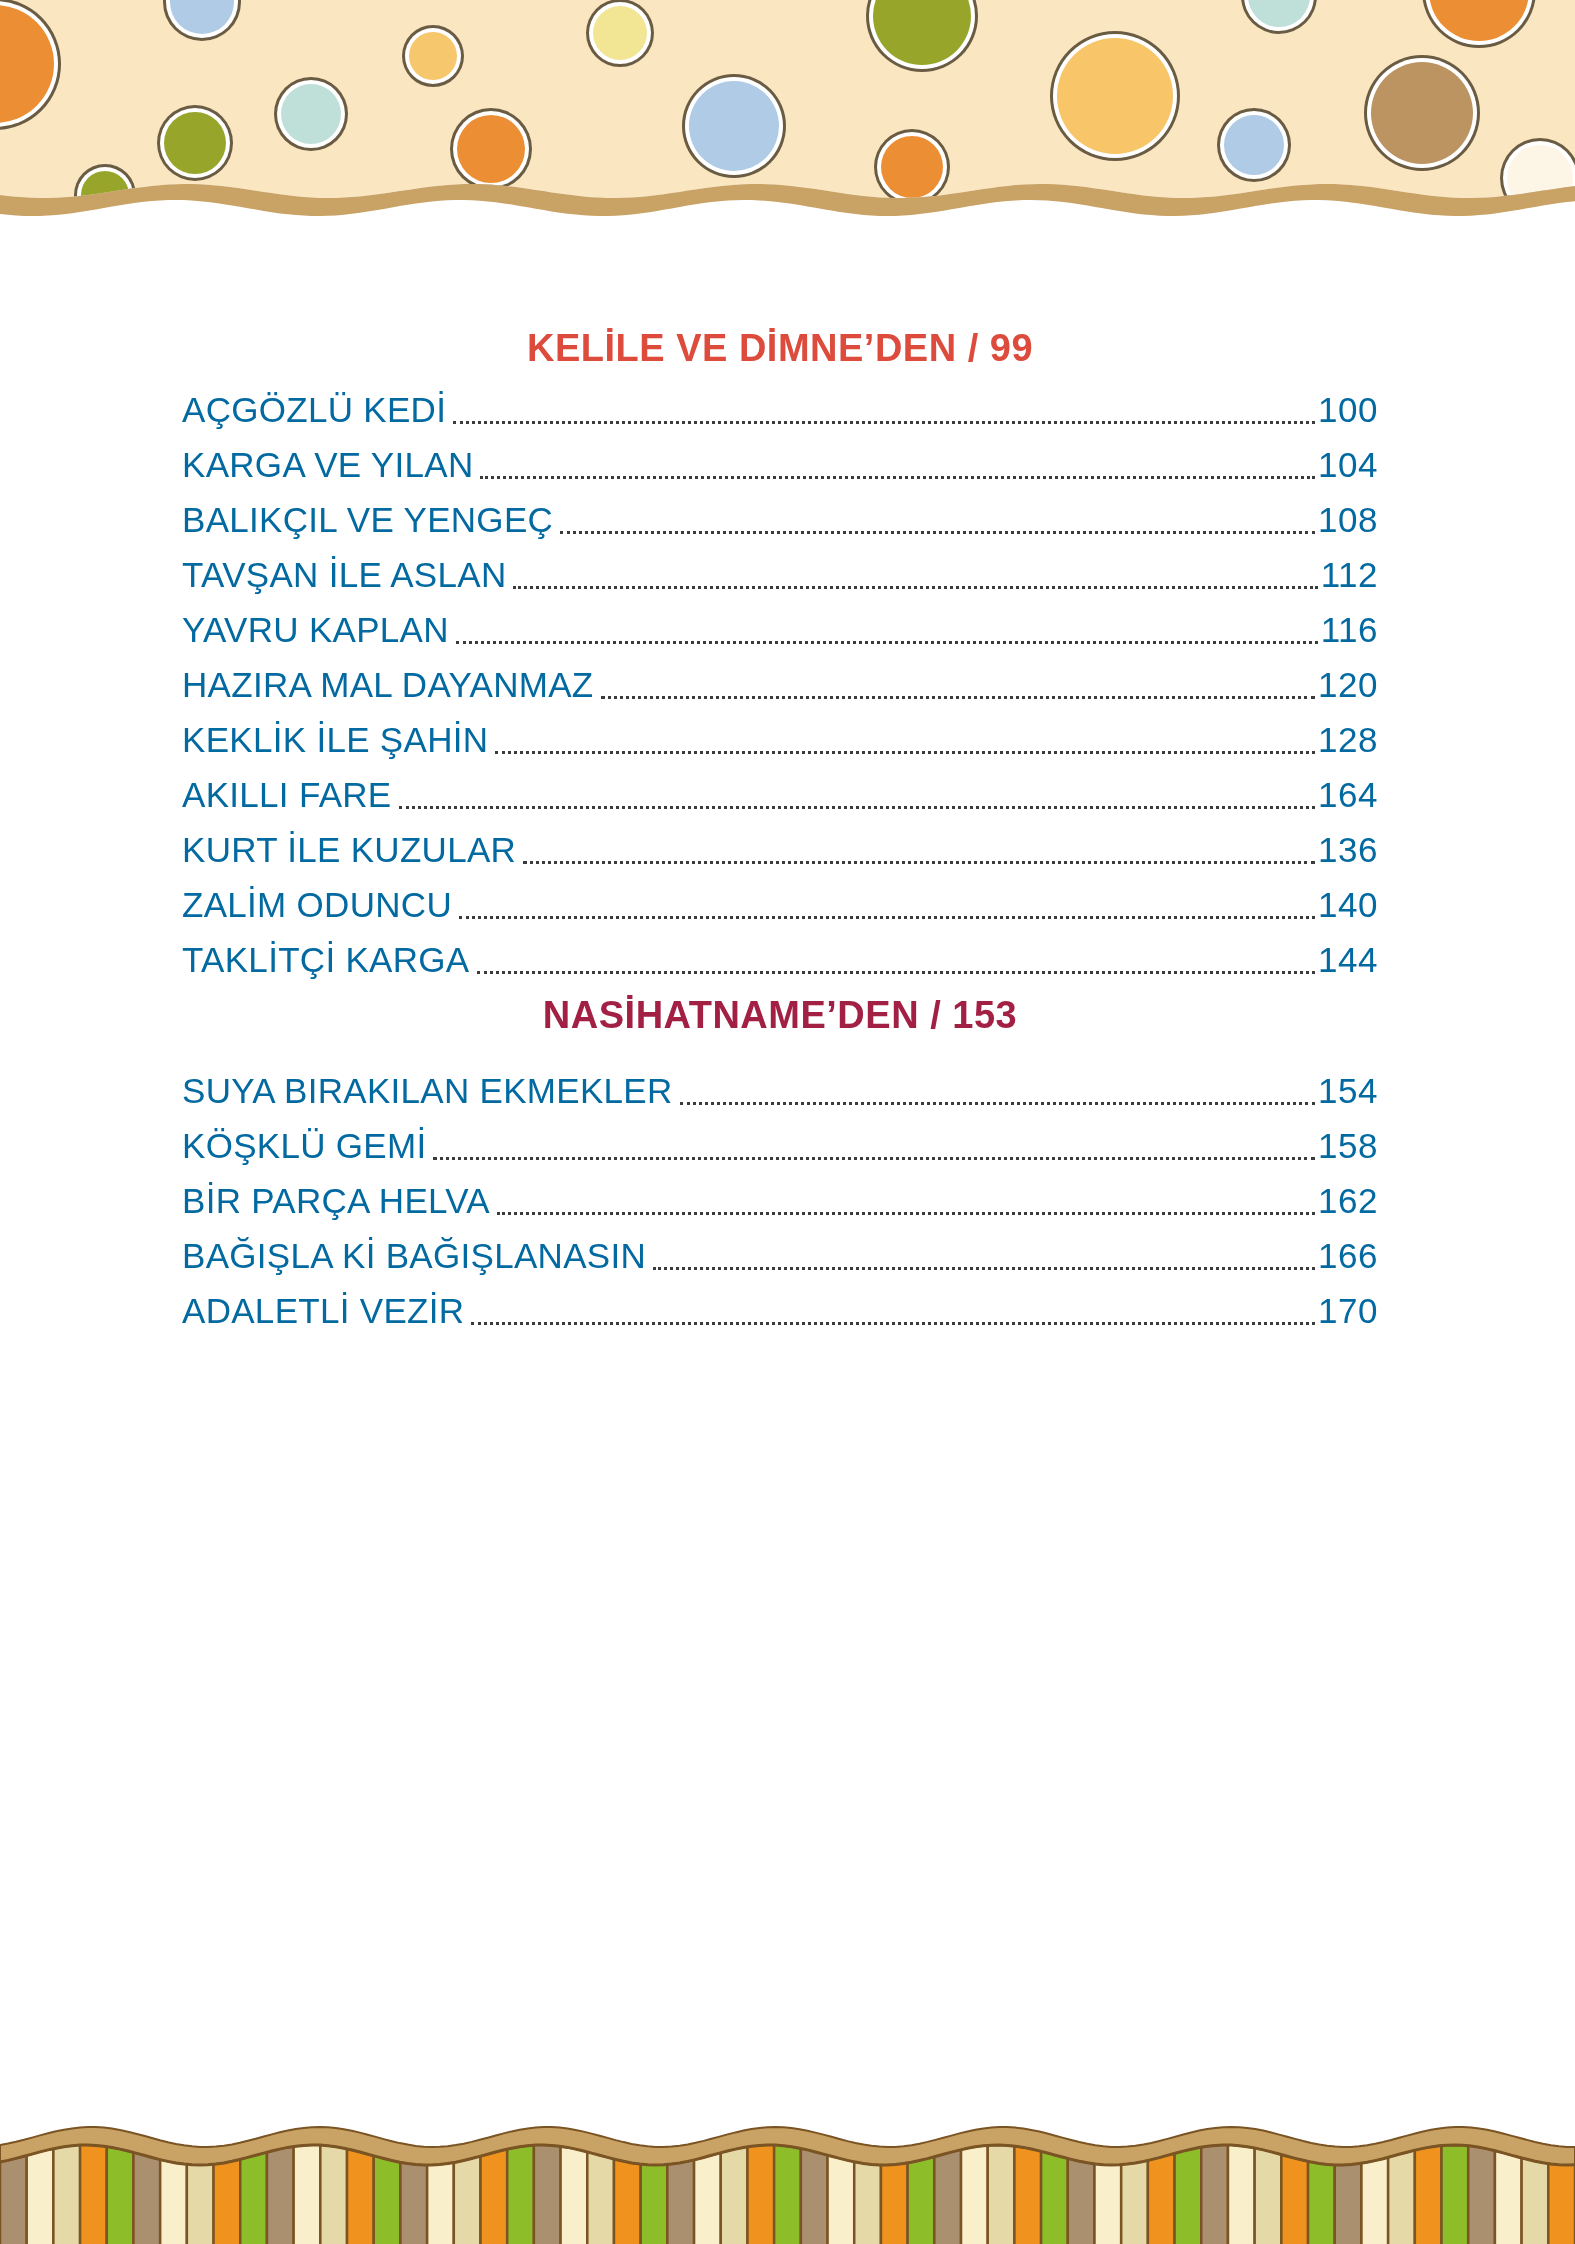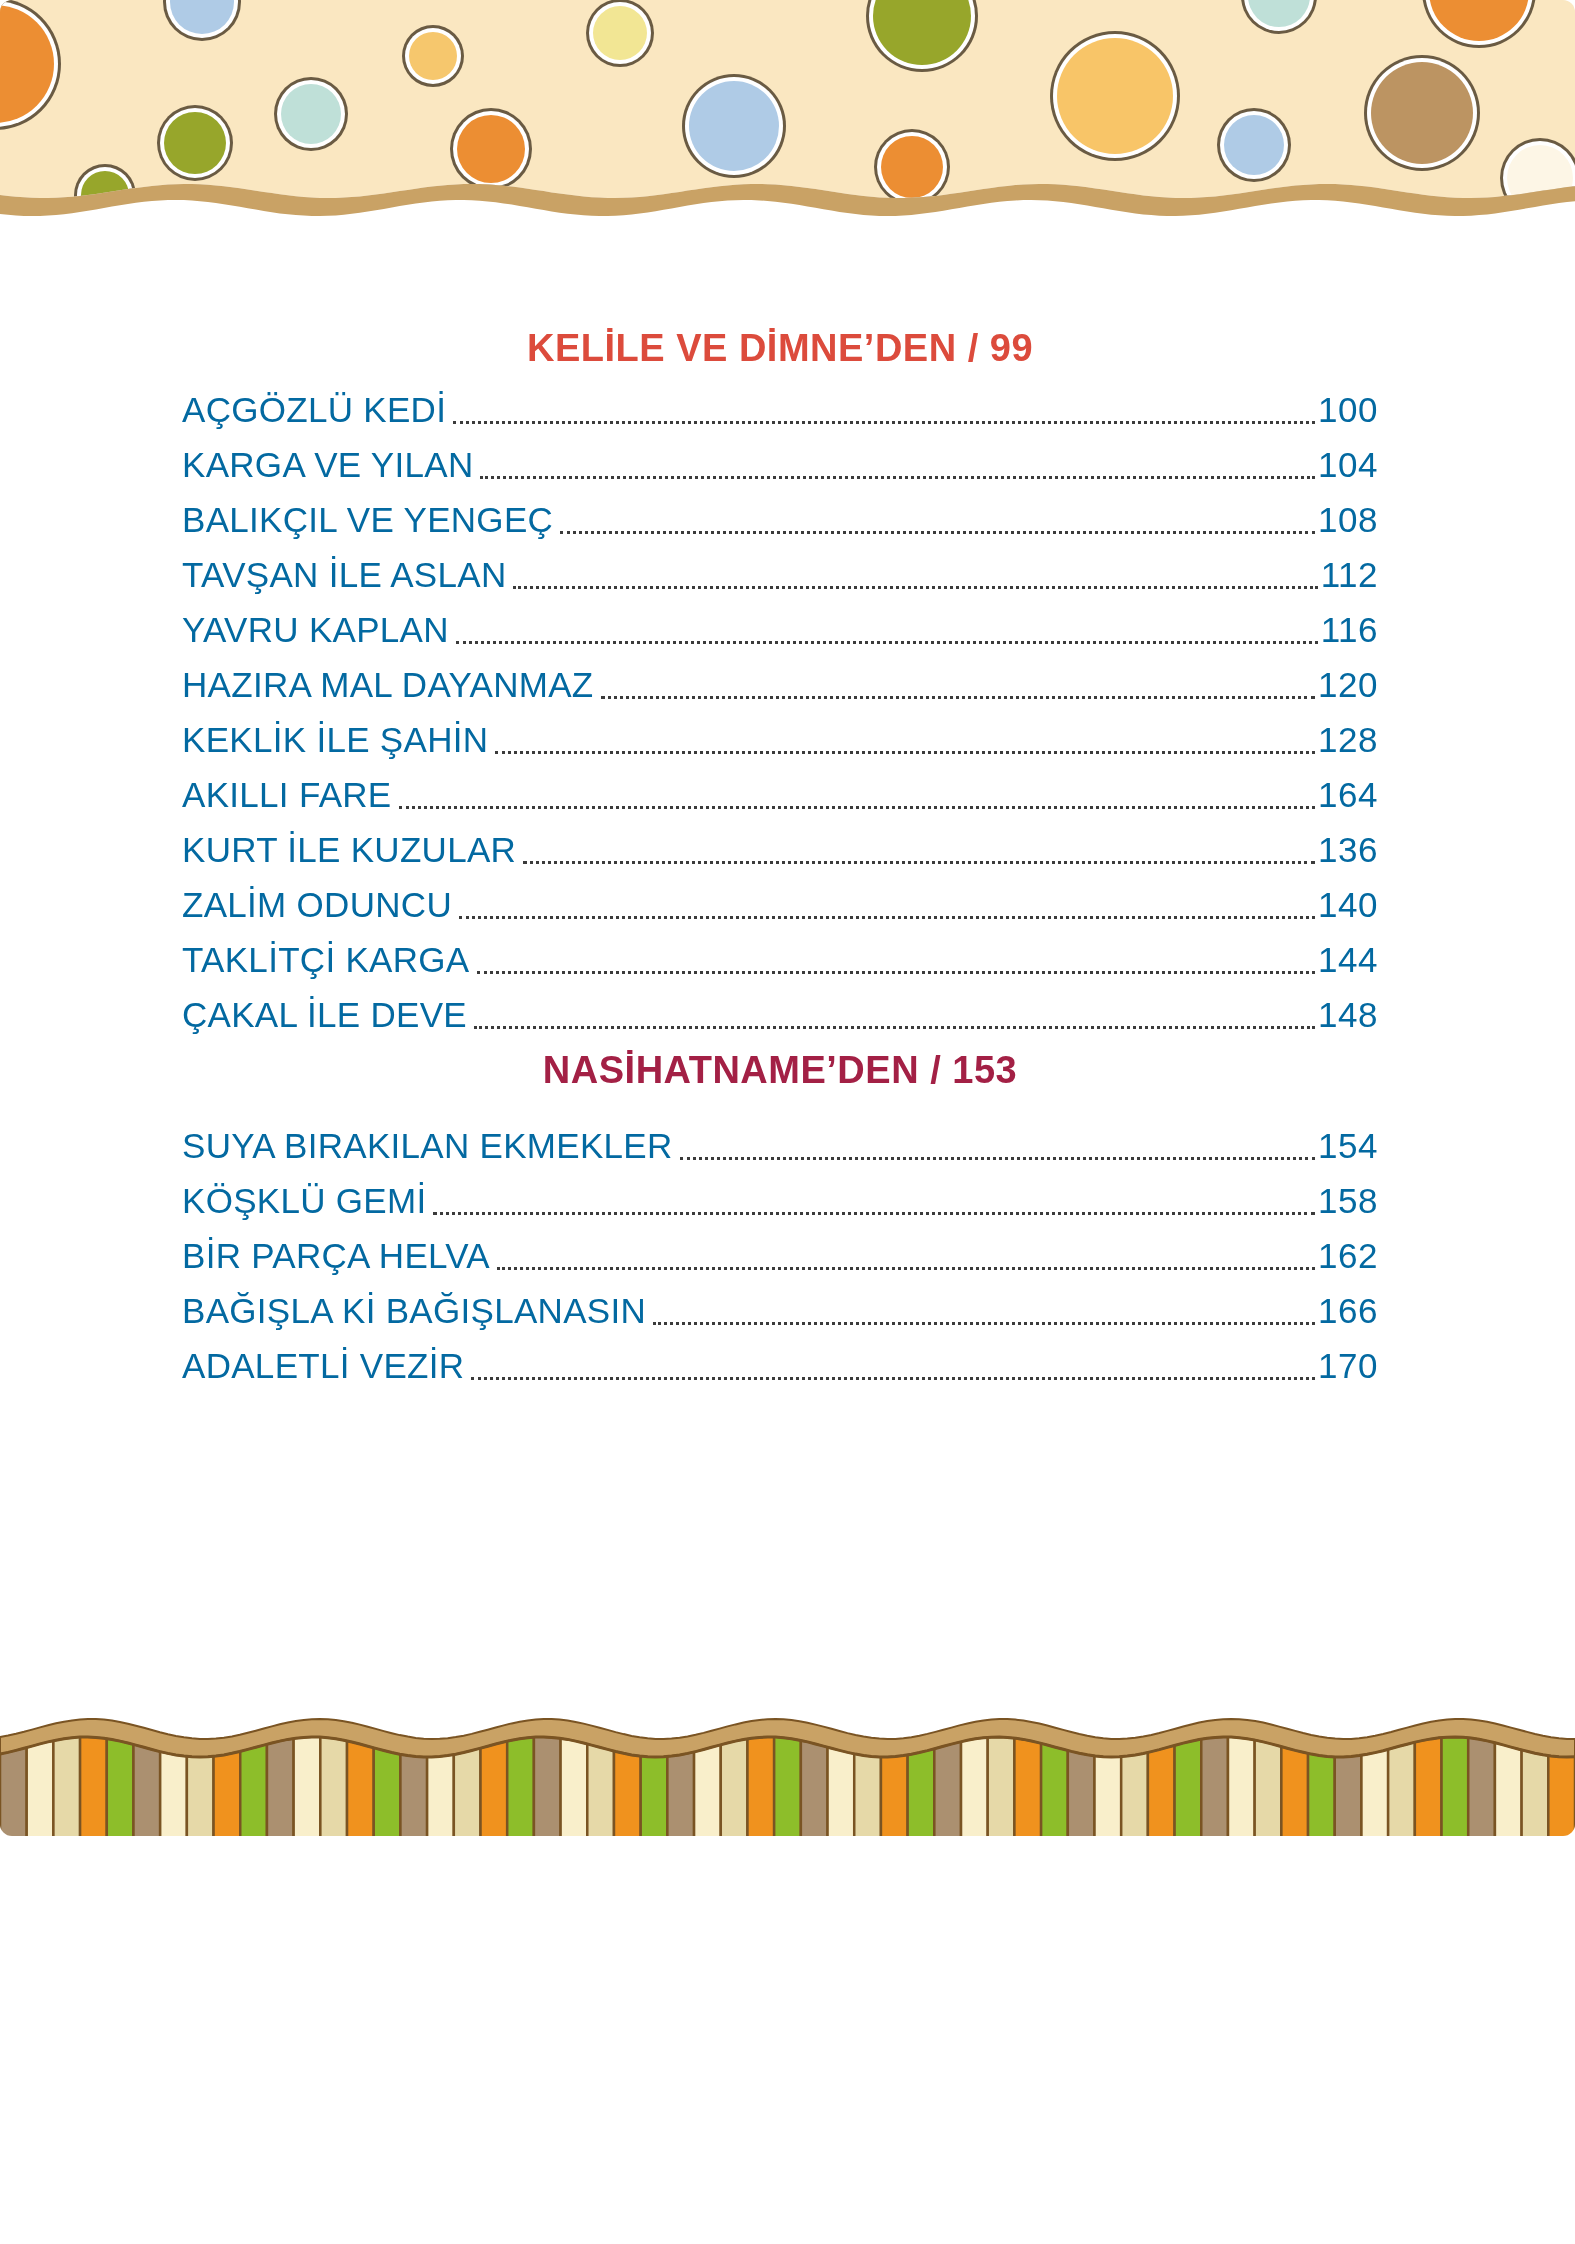--- a/index.html
+++ b/index.html
@@ -1,23 +1,22 @@
 <!DOCTYPE html>
 <html><head>
 <meta charset="utf-8">
 <style>
   html,body{margin:0;padding:0;background:#ffffff;}
   .page{
     position:relative;
     width:1575px;
-    height:1836px;
+    height:2244px;
     background:#ffffff;
     overflow:hidden;
     font-family:"Liberation Sans", sans-serif;
-    border-radius:12px;
   }
   #header-decor{position:absolute;top:0;left:0;display:block;}
   #footer-decor{position:absolute;bottom:0;left:0;display:block;}
   .content{
     position:absolute;
     top:0;
     left:182px;
     width:1196px;
   }
   .sec-title{
@@ -174,25 +173,20 @@
         </div>
         <div class="toc-row">
           <span class="lbl">ZALİM ODUNCU</span>
           <span class="leader"></span>
           <span class="pg">140</span>
         </div>
         <div class="toc-row">
           <span class="lbl">TAKLİTÇİ KARGA</span>
           <span class="leader"></span>
           <span class="pg">144</span>
-        </div>
-        <div class="toc-row">
-          <span class="lbl">ÇAKAL İLE DEVE</span>
-          <span class="leader"></span>
-          <span class="pg">148</span>
         </div>
       </div>
 
     <div class="sec-title t2" id="title-1" style="color: rgb(163, 32, 69);">NASİHATNAME’DEN / 153</div>
     <div class="toc-list" id="list-1">
         <div class="toc-row">
           <span class="lbl">SUYA BIRAKILAN EKMEKLER</span>
           <span class="leader"></span>
           <span class="pg">154</span>
         </div>

